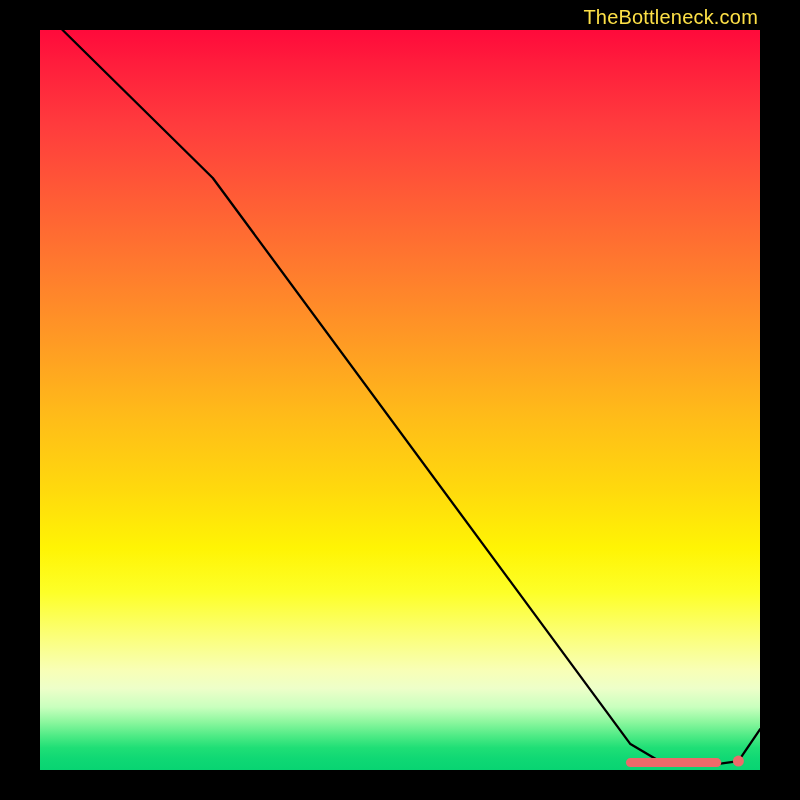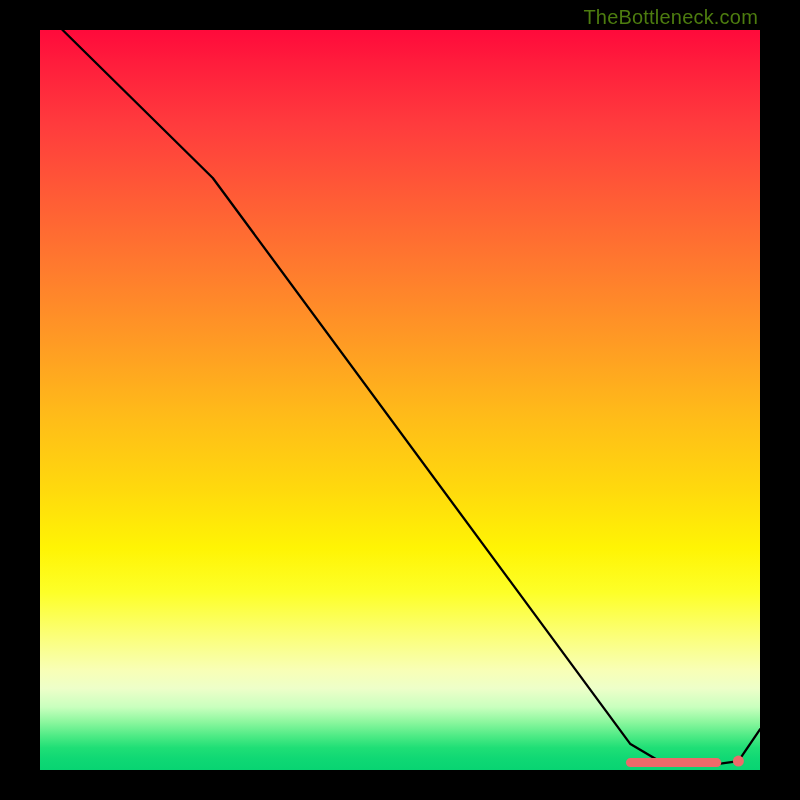--- a/index.html
+++ b/index.html
@@ -70,21 +70,21 @@
     stroke-linecap: round;
   }
   .marker-dot {
     fill: #ed6a6a;
     stroke: none;
   }
   .attribution {
     position: absolute;
     right: 42px;
     top: 6px;
-    color: #4d7c0f;
+    color: #fde047;
     font-size: 20px;
     font-weight: 500;
     letter-spacing: 0.2px;
     text-align: right;
   }
 </style>
 </head>
 <body>
 
 <div class="frame">

